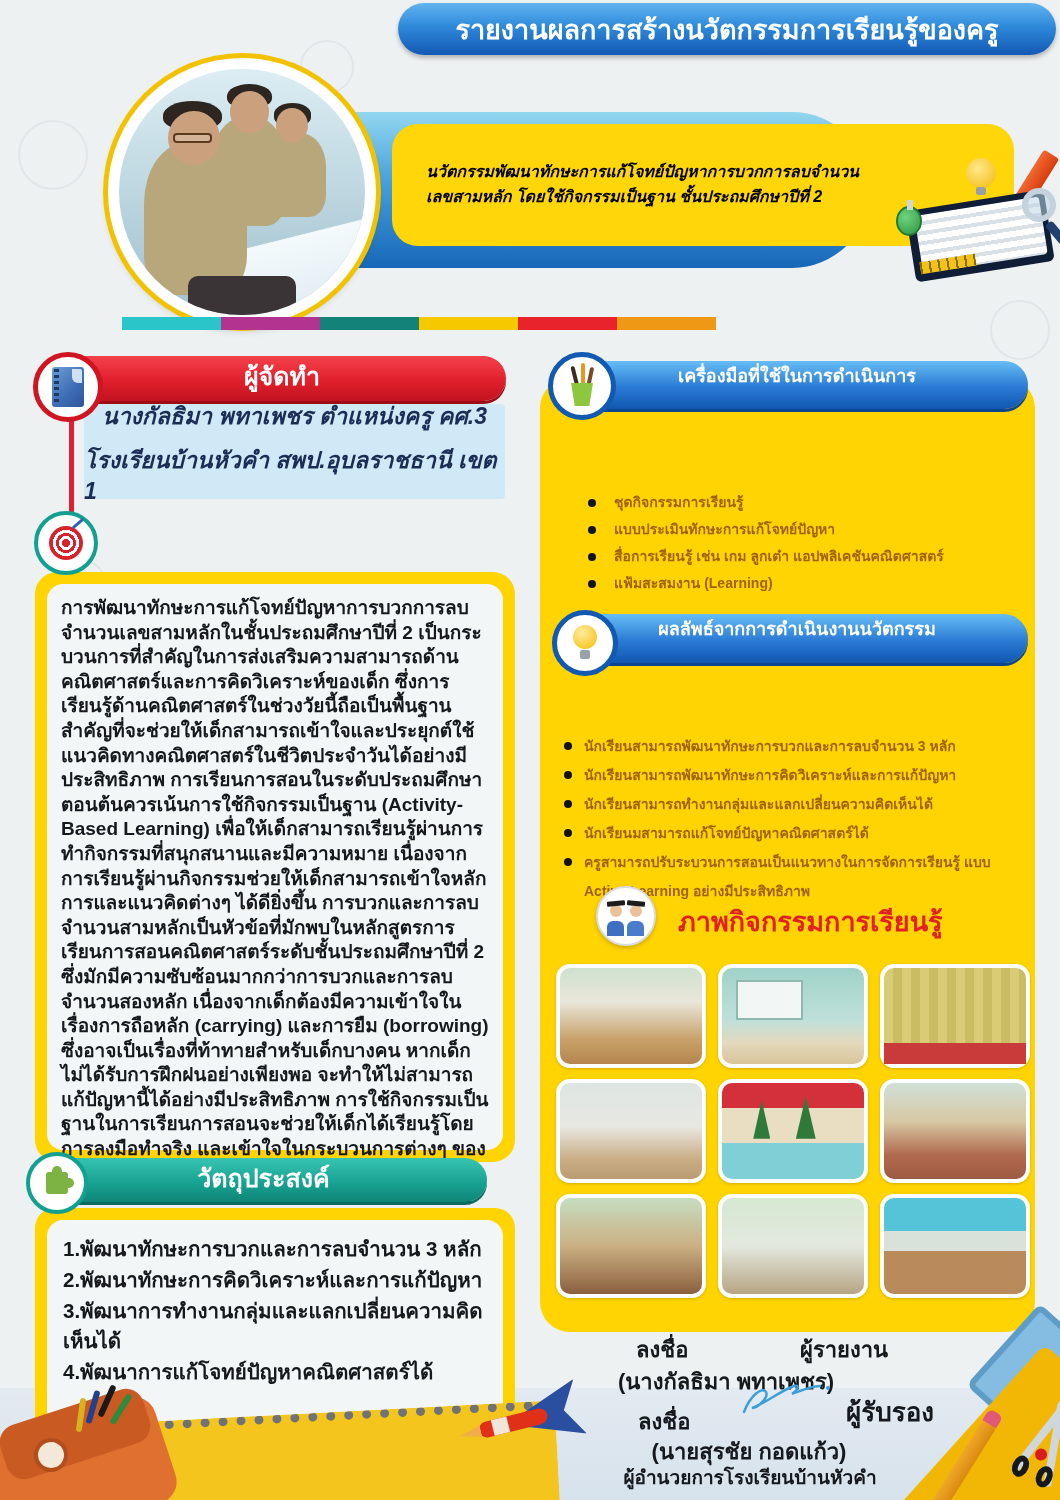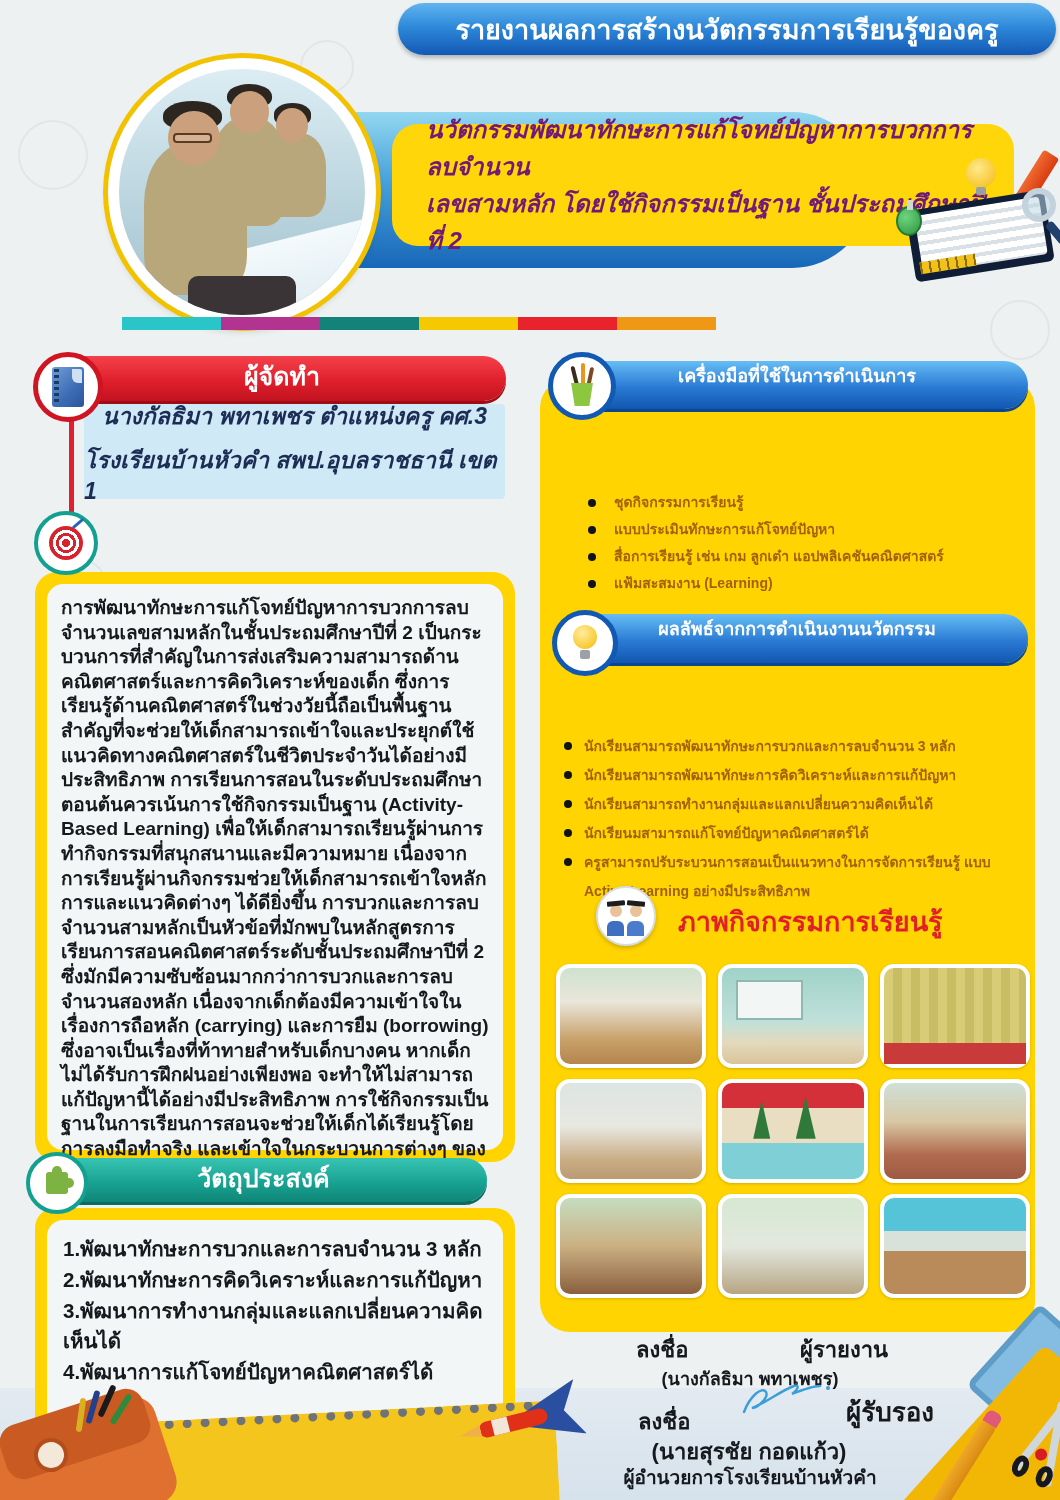--- a/index.html
+++ b/index.html
@@ -25,22 +25,22 @@
     border-radius:30px; background:linear-gradient(180deg,#61b4f0 0%,#2f8ada 45%,#1258b4 100%);
     display:flex; align-items:center; justify-content:center;
     box-shadow:0 3px 4px rgba(0,0,0,.25);}
   .header-banner span{color:#fff; font-size:27px; font-weight:bold;}
 
   
   .hero-capsule{position:absolute; left:140px; top:112px; width:730px; height:156px;
     border-radius:80px; background:linear-gradient(180deg,#93d7f0 0%,#46a0da 45%,#1767b8 100%);}
   .hero-titlebox{position:absolute; left:392px; top:124px; width:622px; height:122px;
     border-radius:26px; background:#ffd60a; display:flex; align-items:center;}
-  .hero-title{padding:0 26px 0 34px; font-size:24px; font-weight:bold; font-style:italic;
-    color:#701a75; line-height:1.55;}
+  .hero-title{padding:0 26px 0 34px; font-size:16px; font-weight:bold; font-style:italic;
+    color:#000000; line-height:1.55;}
   .photo-outer{position:absolute; left:108px; top:58px; width:268px; height:268px;
     border-radius:50%; background:#fff; box-shadow:0 0 0 5px #f2c200, 0 4px 8px rgba(0,0,0,.2);}
   .photo{position:absolute; inset:11px; border-radius:50%; overflow:hidden;
     background:linear-gradient(180deg,#dcedf3 0%,#b7d2dc 60%,#9fc0cc 100%);}
   .photo .desk{position:absolute; left:38%; bottom:-8%; width:90%; height:42%;
     background:linear-gradient(180deg,#f4fafc,#d9e7ee); transform:rotate(-14deg); border-radius:10px;}
   .photo .p{position:absolute; border-radius:40% 40% 26% 26%; background:#b7a77b;}
   .p3{left:58%; top:26%; width:26%; height:34%;}
   .p2{left:38%; top:20%; width:30%; height:44%;}
   .p1{left:10%; top:30%; width:42%; height:62%;}
@@ -196,21 +196,21 @@
     background:#2f7a3a; clip-path:polygon(50% 0,100% 100%,0 100%);}
   .ph6{background:linear-gradient(180deg,#cfe0d8 0%,#d8c8a4 40%,#b06a4e 75%,#9e5a42 100%);}
   .ph7{background:linear-gradient(180deg,#c5ddc0 0%,#cbb083 50%,#8a5f3e 100%);}
   .ph8{background:linear-gradient(180deg,#d6e8d2 0%,#e3e8de 50%,#b7a584 100%);}
   .ph9{background:linear-gradient(180deg,#55c4d8 0 34%,#d9e2da 34% 55%,#b98a5a 55% 100%);}
 
   
   .sig{position:absolute; font-weight:bold; color:#15181c; z-index:3;}
   .sig-label1{left:636px; top:1332px; font-size:22px;}
   .sig-role1{left:800px; top:1332px; font-size:22px;}
-  .sig-name1{left:618px; top:1364px; width:264px; text-align:center; font-size:18px;}
+  .sig-name1{left:618px; top:1364px; width:264px; font-size:22px;}
   .sig-label2{left:638px; top:1404px; font-size:22px;}
   .sig-role2{left:846px; top:1391px; font-size:26px;}
   .sig-name2{left:606px; top:1434px; width:286px; text-align:center; font-size:22px;}
   .sig-title{left:578px; top:1462px; width:344px; text-align:center; font-size:19px;}
   .sig-script{position:absolute; left:736px; top:1378px; z-index:3;}
 
   
   .notebook-left{position:absolute; left:112px; top:1412px; width:446px; height:120px;
     background:#f3c51d; transform:rotate(-3deg); border-radius:6px;
     border-top:9px dotted #6f7378; z-index:2;}

